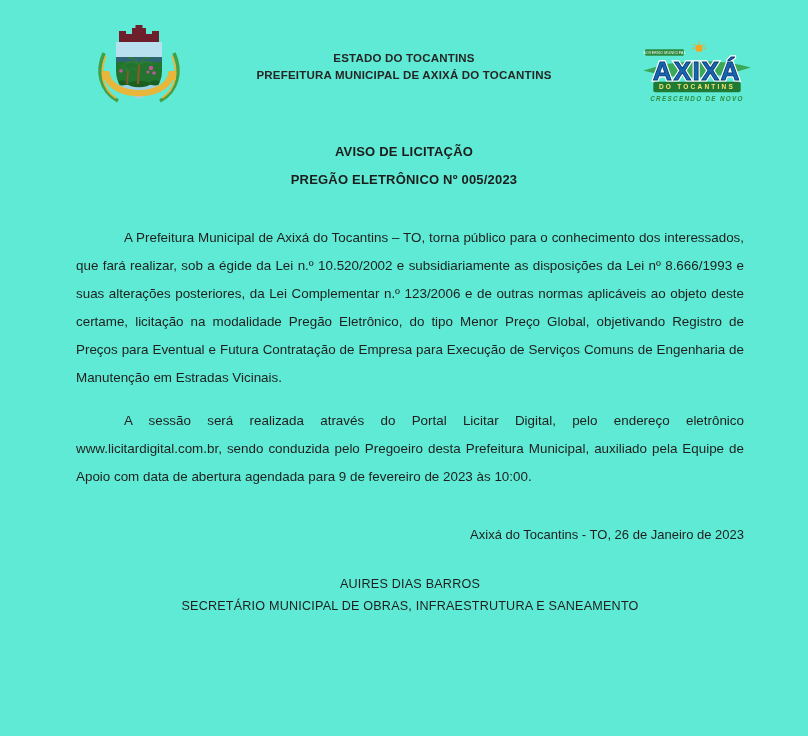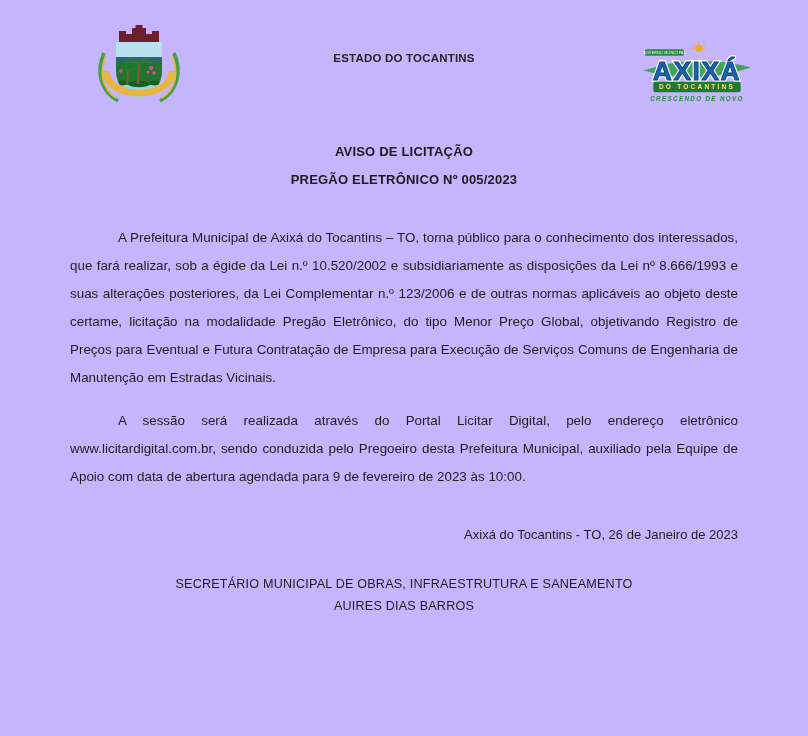--- a/index.html
+++ b/index.html
@@ -1,31 +1,31 @@
 <!DOCTYPE html>
 <html style="--text: #1f1f1f; --crest-maroon: #6e1f2c; --ribbon-yellow: #e9b63c; --wreath-green: #43a047; --brand-green: #2e8b3f; --swoosh-green: #35a14a; --banner-green: #1e7a34; --brand-blue: #1766b3;"><head>
 <meta charset="utf-8">
 <style>
   html,body{margin:0;padding:0;background:#ffffff;}
   body{width:808px;height:736px;overflow:hidden;
        font-family:"Liberation Sans","DejaVu Sans",sans-serif;color:#1f1f1f;}
-  .page{position:relative;width:808px;height:736px;background:#c4b5fd;}
+  .page{position:relative;width:808px;height:736px;background:#5eead4;}
 
   
   .crest{position:absolute;left:88px;top:21px;width:102px;height:96px;}
   .brand{position:absolute;left:641px;top:40px;width:112px;height:63px;}
   .org{position:absolute;left:160px;right:160px;top:50px;text-align:center;
        font-weight:bold;font-size:11.5px;line-height:17px;color:#262626;letter-spacing:.2px;}
 
   
   .title{position:absolute;left:0;right:0;top:138px;text-align:center;
          font-weight:bold;font-size:13px;line-height:28px;color:#1c1c1c;letter-spacing:.2px;}
 
   
-  .content{position:absolute;left:70px;top:224px;width:668px;
+  .content{position:absolute;left:76px;top:224px;width:668px;
            font-size:13.4px;line-height:28px;text-align:justify;color:#1f1f1f;}
   .content p{margin:0 0 15px 0;text-indent:48px;}
   .date{ text-align:right;margin-top:30px;font-size:13px;}
   .sig{ text-align:center;margin-top:24px;font-size:12.6px;line-height:22px;letter-spacing:.2px;}
 
   
   .c-maroon{fill:var(--crest-maroon,#6e1f2c);}
   .c-ribbon{stroke:var(--ribbon-yellow,#e9b63c);}
   .c-ribbon-f{fill:var(--ribbon-yellow,#e9b63c);}
   .c-wreath{stroke:var(--wreath-green,#43a047);}
@@ -80,20 +80,21 @@
       <circle cx="33" cy="50" r="1.8" fill="#c2579b"></circle>
     </g>
 
     <rect class="c-ribbon-f" x="14" y="50" width="8" height="9" rx="2"></rect>
     <rect class="c-ribbon-f" x="80" y="50" width="8" height="9" rx="2"></rect>
     <path class="c-ribbon" d="M19,55 C26,78 76,78 83,55" fill="none" stroke-width="6.5"></path>
   </svg>
 
   <div class="org">
     <div>ESTADO DO TOCANTINS</div>
+    <div>PREFEITURA MUNICIPAL DE AXIXÁ DO TOCANTINS</div>
   </div>
 
   <svg class="brand" viewBox="0 0 110 62" aria-hidden="true">
     <g>
       <circle cx="57" cy="8" r="3.6" fill="#f5a623"></circle>
       <g stroke="#f5a623" stroke-width="1">
         <line x1="57" y1="1.5" x2="57" y2="3.5"></line>
           <line x1="51.5" y1="4" x2="53.2" y2="5.4"></line>
         <line x1="62.5" y1="4" x2="60.8" y2="5.4"></line>
           <line x1="50" y1="8" x2="52.4" y2="8"></line>
@@ -115,18 +116,18 @@
     <div>PREGÃO ELETRÔNICO Nº 005/2023</div>
   </div>
 
   <div class="content">
     <p>A Prefeitura Municipal de Axixá do Tocantins – TO, torna público para o conhecimento dos interessados, que fará realizar, sob a égide da Lei n.º 10.520/2002 e subsidiariamente as disposições da Lei nº 8.666/1993 e suas alterações posteriores, da Lei Complementar n.º 123/2006 e de outras normas aplicáveis ao objeto deste certame, licitação na modalidade Pregão Eletrônico, do tipo Menor Preço Global, objetivando Registro de Preços para Eventual e Futura Contratação de Empresa para Execução de Serviços Comuns de Engenharia de Manutenção em Estradas Vicinais.</p>
     <p>A sessão será realizada através do Portal Licitar Digital, pelo endereço eletrônico www.licitardigital.com.br, sendo conduzida pelo Pregoeiro desta Prefeitura Municipal, auxiliado pela Equipe de Apoio com data de abertura agendada para 9 de fevereiro de 2023 às 10:00.</p>
 
     <div class="date">Axixá do Tocantins - TO, 26 de Janeiro de 2023</div>
 
     <div class="sig">
+      <div>AUIRES DIAS BARROS</div>
       <div>SECRETÁRIO MUNICIPAL DE OBRAS, INFRAESTRUTURA E SANEAMENTO</div>
-      <div>AUIRES DIAS BARROS</div>
     </div>
   </div>
 
 </div>
 
 </body></html>

